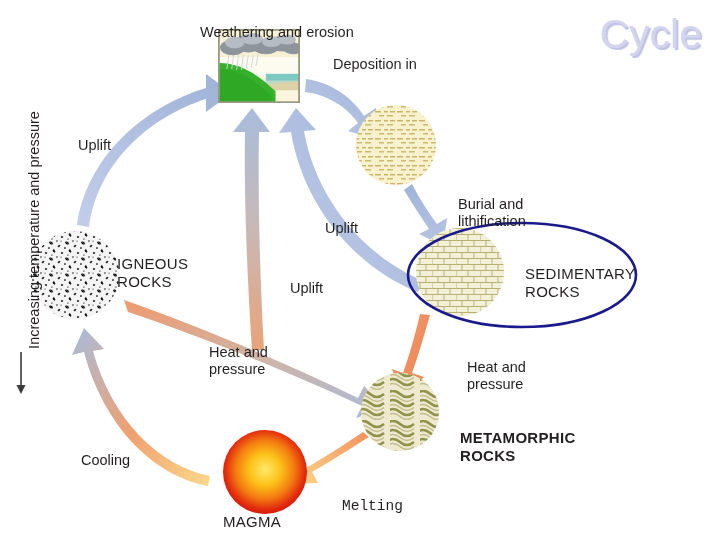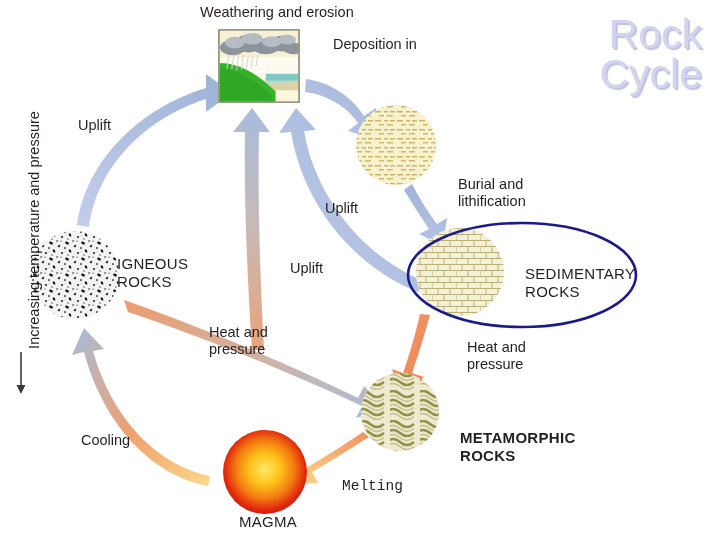--- a/index.html
+++ b/index.html
@@ -1,20 +1,20 @@
 <!DOCTYPE html>
 <html><head>
 <meta charset="utf-8">
 <style>
   html,body{margin:0;padding:0;background:#ffffff;}
   body{width:720px;height:540px;overflow:hidden;font-family:"Liberation Sans",sans-serif;}
   #stage{position:relative;width:720px;height:540px;background:#fff;}
   svg.diagram{position:absolute;left:0;top:0;width:720px;height:540px;}
   .lbl{position:absolute;color:#231f20;font-family:"Liberation Sans",sans-serif;line-height:1.18;}
-  .lbl-proc{font-size:14.5px;}
+  .lbl-proc{font-size:14.5px;margin-top:20px;}
   .lbl-rock{font-size:15px;letter-spacing:.3px;}
   #title{position:absolute;right:18px;top:14px;text-align:right;
          font-size:41px;line-height:0.98;font-family:"Liberation Sans",sans-serif;
          color:#d3d5ee;text-shadow:2px 2px 1px #bfc2e4;font-weight:400;}
   #title div{white-space:nowrap;}
   #axislabel{position:absolute;left:-96px;top:222px;width:260px;text-align:center;
              transform:rotate(-90deg);font-size:14.5px;color:#231f20;white-space:nowrap;}
   #weather-img{position:absolute;left:218px;top:29px;width:82px;height:74px;
                border:1px solid #9a9a84;box-sizing:border-box;overflow:hidden;background:#f7f3d8;}
 </style>
@@ -242,21 +242,20 @@
         <ellipse cx="16" cy="13" rx="10" ry="6"></ellipse>
         <ellipse cx="34" cy="9" rx="11" ry="6"></ellipse>
         <ellipse cx="54" cy="12" rx="10" ry="5.5"></ellipse>
         <ellipse cx="70" cy="10" rx="9" ry="5"></ellipse>
       </g>
       <rect x="0" y="0" width="82" height="74" fill="none" stroke="#9a9a84" stroke-width="1.5"></rect>
     </svg>
   </div>
 
   <div id="title">
-    <div>Rock</div>
     <div>Cycle</div>
   </div>
 
   <div id="axislabel">Increasing temperature and pressure</div>
 
   <div class="lbl lbl-proc" style="left:200px;top:4px;">Weathering and erosion</div>
 
   <div class="lbl lbl-proc" style="left:333px;top:36px;">
     <div>Deposition in</div>
   </div>
@@ -277,21 +276,21 @@
     <div>pressure</div>
   </div>
 
   <div class="lbl lbl-rock" style="left:460px;top:429px;font-weight:bold;">
     <div>METAMORPHIC</div>
     <div>ROCKS</div>
   </div>
 
   <div class="lbl lbl-proc" style="left:342px;top:478px;font-family:Liberation Mono, monospace;">Melting</div>
 
-  <div class="lbl lbl-rock" style="left:239px;top:513px;">MAGMA</div>
+  <div class="lbl lbl-rock" style="left:223px;top:513px;">MAGMA</div>
 
   <div class="lbl lbl-proc" style="left:81px;top:432px;">Cooling</div>
 
   <div class="lbl lbl-rock" style="left:117px;top:255px;">
     <div>IGNEOUS</div>
     <div>ROCKS</div>
   </div>
 
   <div class="lbl lbl-proc" style="left:209px;top:324px;">
     <div>Heat and</div>

